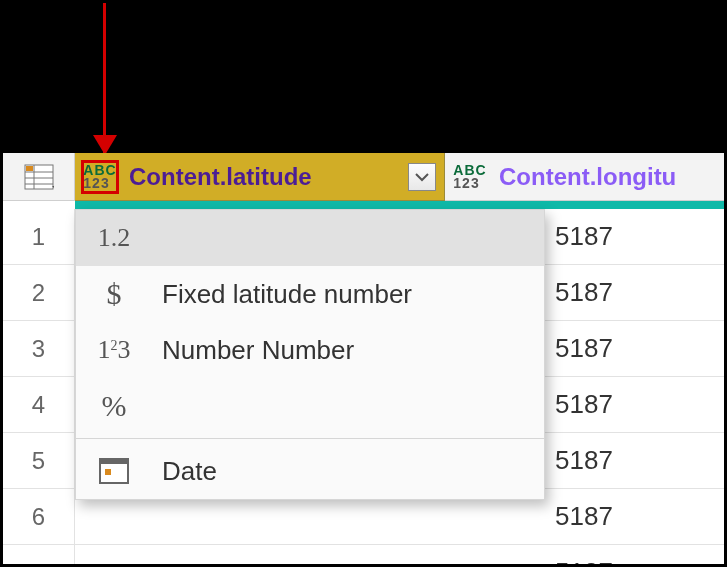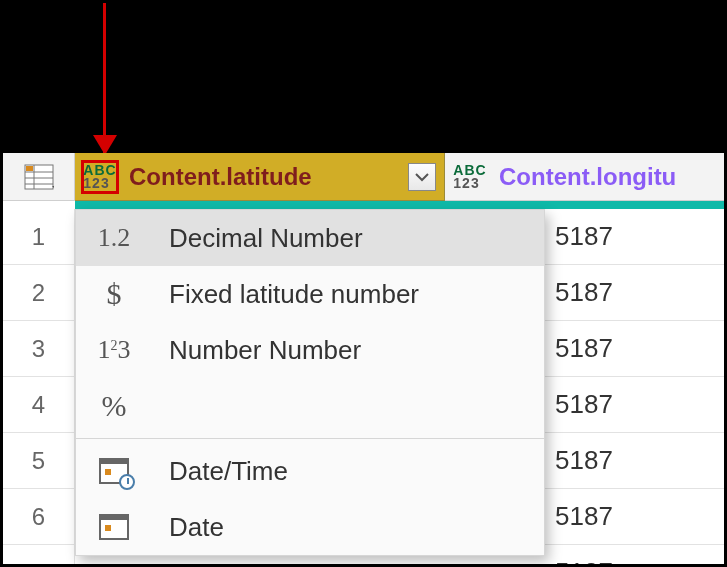--- a/index.html
+++ b/index.html
@@ -77,21 +77,21 @@
     font-weight: 700;
     text-align: left;
     white-space: pre;
   }
   .abc123 .abc { color: #0b6b3a; display:block; letter-spacing:1px;}
   .abc123 .n123 { color: #555; display:block; letter-spacing:1px;}
   .col-label {
     flex: 1;
     font-size: 24px;
     font-weight: 600;
-    color: #7f1d1d;
+    color: #4c1d95;
     white-space: nowrap;
     overflow: hidden;
   }
   .col2 .col-label { color: #8b5cf6; }
   .filter-btn {
     width: 28px; height: 28px;
     border: 1px solid #888;
     background: linear-gradient(#fdfdfd, #e8e8e8);
     display:flex; align-items:center; justify-content:center;
   }
@@ -135,21 +135,21 @@
     background: #fafafa;
     border: 1px solid #d6d6d6;
     box-shadow: 4px 6px 12px rgba(0,0,0,0.25);
     z-index: 10;
   }
   .menu-item {
     display:flex;
     align-items:center;
     height: 56px;
     padding: 0 18px;
-    gap: 35px;
+    gap: 28px;
     font-size:26px;
     color:#333;
   }
   .menu-item.hover { background:#e1e1e1; }
   .menu-sep {
     height:1px; background:#d6d6d6;
     margin: 4px 0;
   }
   .mi-icon {
     width: 40px; height: 36px;
@@ -244,49 +244,39 @@
     <div class="data-row">
       <div class="rownum">7</div>
       <div class="cell">5187</div>
     </div>
 
     <div class="type-menu">
       <div class="menu-item hover">
         <div class="mi-icon">
             <span class="txt">1.2</span>
           </div>
-        <span>Decimal Number</span>
       </div>
       <div class="menu-item">
         <div class="mi-icon">
             <span class="txt" style="font-size:30px;">$</span>
           </div>
         <span>Fixed latitude number</span>
       </div>
       <div class="menu-item">
         <div class="mi-icon">
           <span class="wn" style="font-size:26px;">1<span class="sup">2</span>3</span>
         </div>
         <span>Number Number</span>
       </div>
       <div class="menu-item">
         <div class="mi-icon">
             <span class="txt" style="font-size:30px;">%</span>
           </div>
       </div>
       <div class="menu-sep"></div>
-      <div class="menu-item">
-        <div class="mi-icon">
-          <div class="cal cal-time">
-              <div class="dot"></div>
-              <div class="clock"></div>
-            </div>
-        </div>
-        <span>Date/Time</span>
-      </div>
       <div class="menu-item">
         <div class="mi-icon">
           <div class="cal">
               <div class="dot"></div>
             </div>
         </div>
         <span>Date</span>
       </div>
     </div>
 

